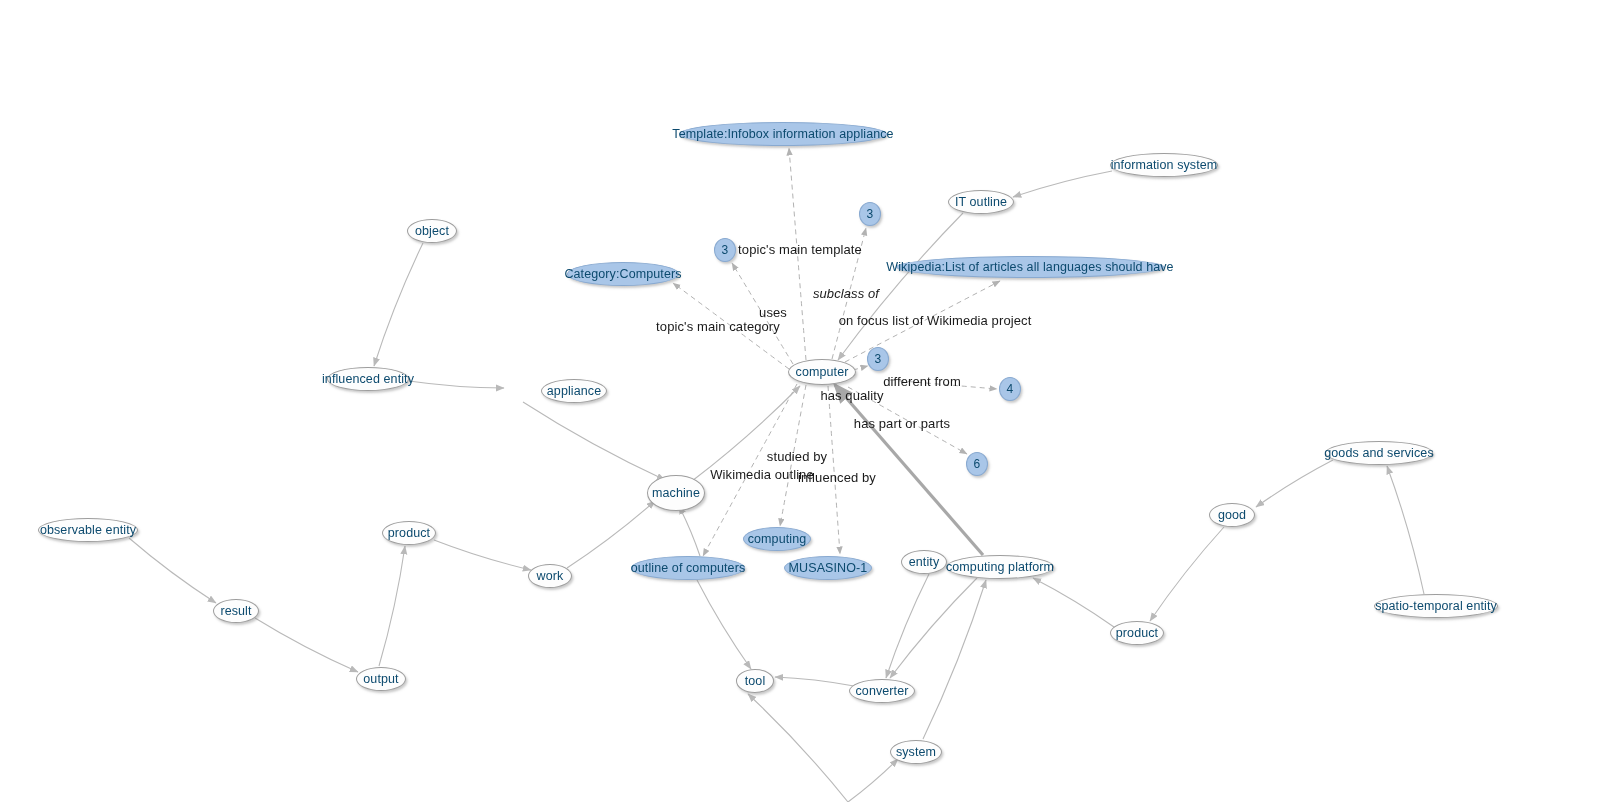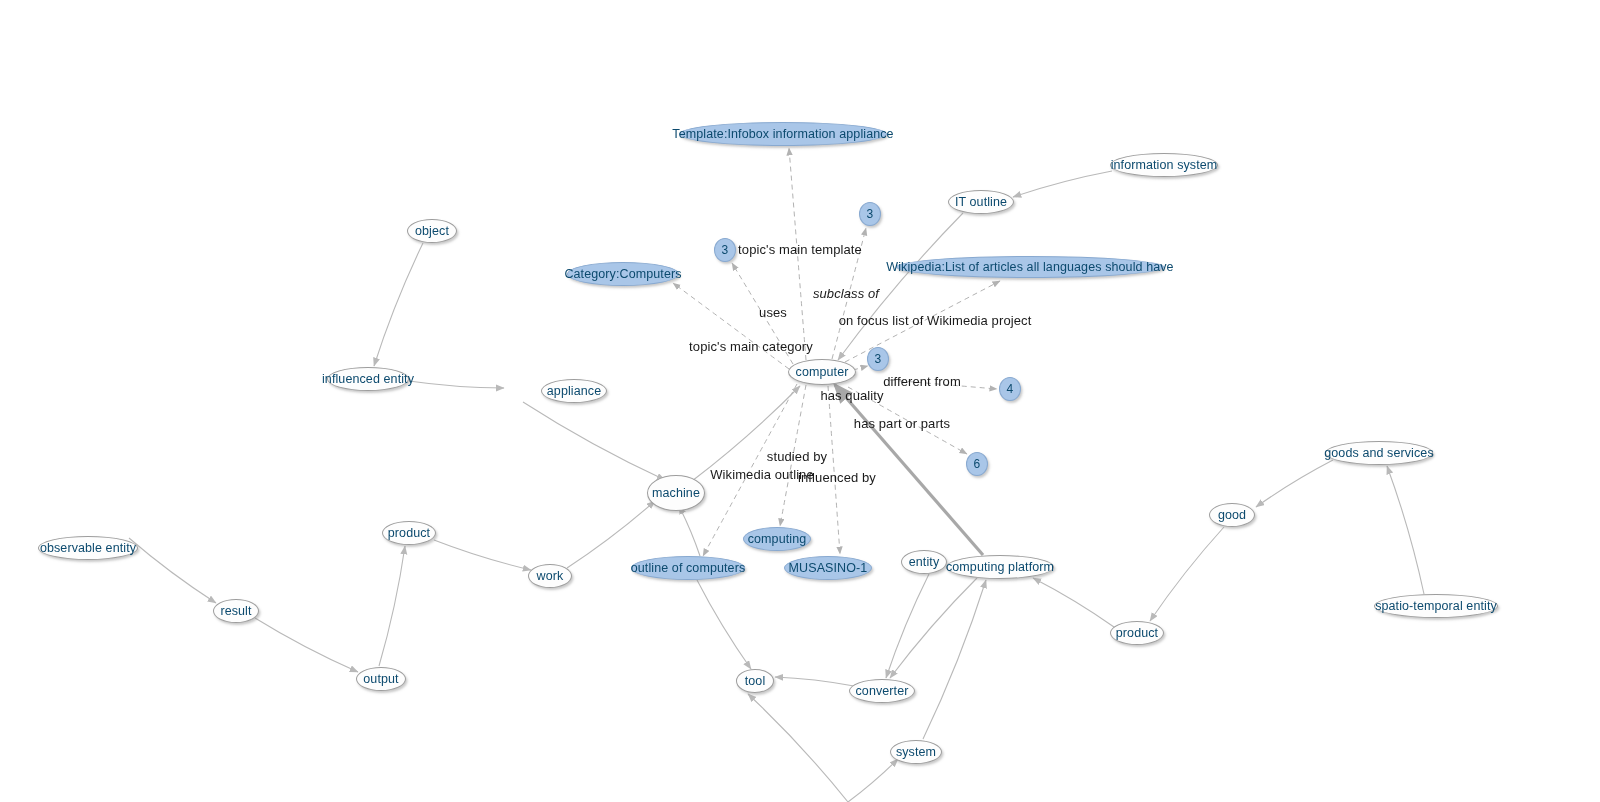--- a/index.html
+++ b/index.html
@@ -128,42 +128,42 @@
       <div class="node node-highlight" style="left: 1030px; top: 267px; width: 268px; height: 22px;">Wikipedia:List of articles all languages should have</div>
       <div class="node node-plain" style="left: 368px; top: 379px; width: 82px; height: 24px;">influenced entity</div>
       <div class="node node-plain" style="left: 822px; top: 372px; width: 68px; height: 26px;">computer</div>
       <div class="node node-badge" style="left: 878px; top: 359px; width: 22px; height: 24px;">3</div>
       <div class="node node-plain" style="left: 538px; top: 391px; width: 66px; height: 24px; margin-left: 36px;">appliance</div>
       <div class="node node-badge" style="left: 1010px; top: 389px; width: 22px; height: 24px;">4</div>
       <div class="node node-plain" style="left: 1379px; top: 453px; width: 108px; height: 24px;">goods and services</div>
       <div class="node node-badge" style="left: 977px; top: 464px; width: 22px; height: 24px;">6</div>
       <div class="node node-plain" style="left: 676px; top: 493px; width: 58px; height: 36px;">machine</div>
       <div class="node node-plain" style="left: 1232px; top: 515px; width: 46px; height: 24px;">good</div>
-      <div class="node node-plain" style="left: 88px; top: 530px; width: 100px; height: 24px; margin-top: 18px;">observable entity</div>
+      <div class="node node-plain" style="left: 88px; top: 530px; width: 100px; height: 24px;">observable entity</div>
       <div class="node node-plain" style="left: 409px; top: 533px; width: 54px; height: 24px;">product</div>
       <div class="node node-highlight" style="left: 777px; top: 539px; width: 68px; height: 24px;">computing</div>
       <div class="node node-plain" style="left: 924px; top: 562px; width: 46px; height: 24px;">entity</div>
       <div class="node node-plain" style="left: 1000px; top: 567px; width: 108px; height: 24px;">computing platform</div>
       <div class="node node-plain" style="left: 550px; top: 576px; width: 44px; height: 24px;">work</div>
       <div class="node node-highlight" style="left: 688px; top: 568px; width: 114px; height: 24px;">outline of computers</div>
       <div class="node node-highlight" style="left: 828px; top: 568px; width: 88px; height: 24px;">MUSASINO-1</div>
       <div class="node node-plain" style="left: 1436px; top: 606px; width: 124px; height: 24px;">spatio-temporal entity</div>
       <div class="node node-plain" style="left: 236px; top: 611px; width: 46px; height: 24px;">result</div>
       <div class="node node-plain" style="left: 1137px; top: 633px; width: 54px; height: 24px;">product</div>
       <div class="node node-plain" style="left: 381px; top: 679px; width: 50px; height: 24px;">output</div>
       <div class="node node-plain" style="left: 755px; top: 681px; width: 38px; height: 24px;">tool</div>
       <div class="node node-plain" style="left: 882px; top: 691px; width: 66px; height: 24px;">converter</div>
       <div class="node node-plain" style="left: 916px; top: 752px; width: 52px; height: 24px;">system</div>
     </div>
   <div id="label-layer">
       <div class="edge-label" style="left: 800px; top: 249px;">topic's main template</div>
       <div class="edge-label" style="left: 846px; top: 293px; font-style: italic;">subclass of</div>
       <div class="edge-label" style="left: 773px; top: 312px;">uses</div>
       <div class="edge-label" style="left: 935px; top: 320px;">on focus list of Wikimedia project</div>
-      <div class="edge-label" style="left: 751px; top: 326px; margin-top: 20px;">topic's main category</div>
+      <div class="edge-label" style="left: 718px; top: 326px;">topic's main category</div>
       <div class="edge-label" style="left: 922px; top: 381px;">different from</div>
       <div class="edge-label" style="left: 852px; top: 395px;">has quality</div>
       <div class="edge-label" style="left: 902px; top: 423px;">has part or parts</div>
       <div class="edge-label" style="left: 797px; top: 456px;">studied by</div>
       <div class="edge-label" style="left: 762px; top: 474px;">Wikimedia outline</div>
       <div class="edge-label" style="left: 837px; top: 477px;">influenced by</div>
     </div>
 </div>
 
 </body></html>

